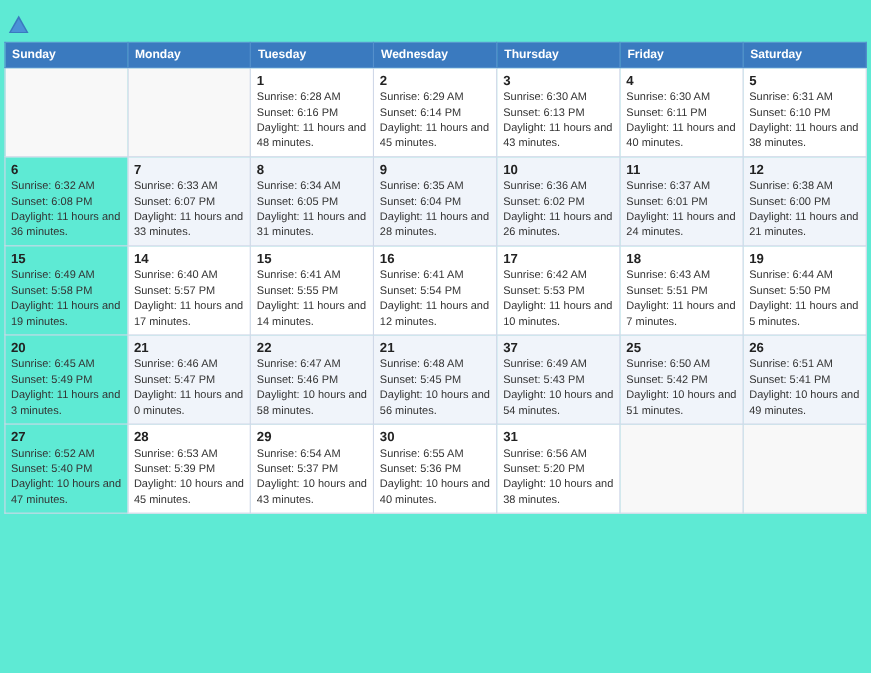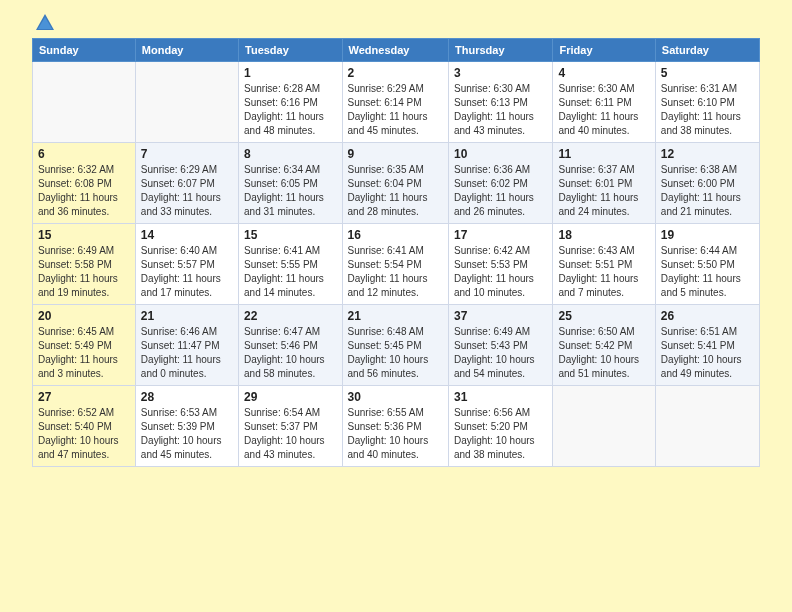--- a/index.html
+++ b/index.html
@@ -6,22 +6,22 @@
     body {
       font-family: Arial, sans-serif;
       background: #fff;
       width: 792px;
       height: 612px;
       overflow: hidden;
     }
     .page {
       width: 792px;
       height: 612px;
-      padding: 12px 32px;
-      background: #fef9c3;
+      padding: 12px 4px;
+      background: #5eead4;
     }
     .header {
       display: flex;
       justify-content: space-between;
       align-items: flex-start;
       margin-bottom: 8px;
     }
     .logo {
       display: flex;
       flex-direction: column;
@@ -153,21 +153,21 @@
         </tr>
         <tr>
           <td>
             <span class="day-number">6</span>
             <div class="day-info">Sunrise: 6:32 AM
 Sunset: 6:08 PM
 Daylight: 11 hours and 36 minutes.</div>
           </td>
           <td>
             <span class="day-number">7</span>
-            <div class="day-info">Sunrise: 6:29 AM
+            <div class="day-info">Sunrise: 6:33 AM
 Sunset: 6:07 PM
 Daylight: 11 hours and 33 minutes.</div>
           </td>
           <td>
             <span class="day-number">8</span>
             <div class="day-info">Sunrise: 6:34 AM
 Sunset: 6:05 PM
 Daylight: 11 hours and 31 minutes.</div>
           </td>
           <td>
@@ -242,21 +242,21 @@
         <tr>
           <td>
             <span class="day-number">20</span>
             <div class="day-info">Sunrise: 6:45 AM
 Sunset: 5:49 PM
 Daylight: 11 hours and 3 minutes.</div>
           </td>
           <td>
             <span class="day-number">21</span>
             <div class="day-info">Sunrise: 6:46 AM
-Sunset: 11:47 PM
+Sunset: 5:47 PM
 Daylight: 11 hours and 0 minutes.</div>
           </td>
           <td>
             <span class="day-number">22</span>
             <div class="day-info">Sunrise: 6:47 AM
 Sunset: 5:46 PM
 Daylight: 10 hours and 58 minutes.</div>
           </td>
           <td>
             <span class="day-number">21</span>

